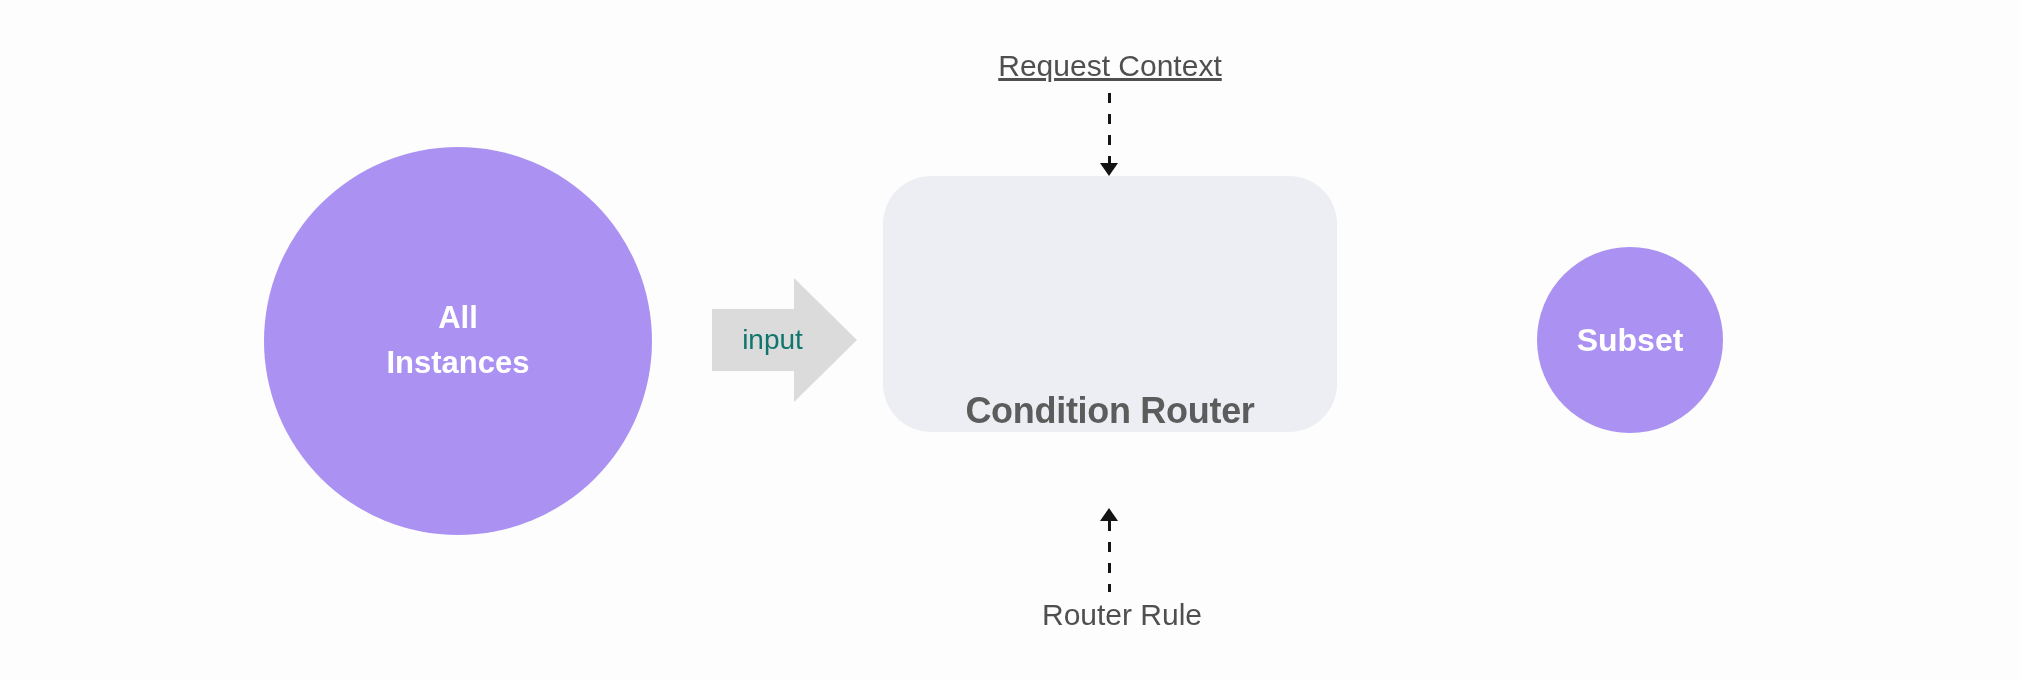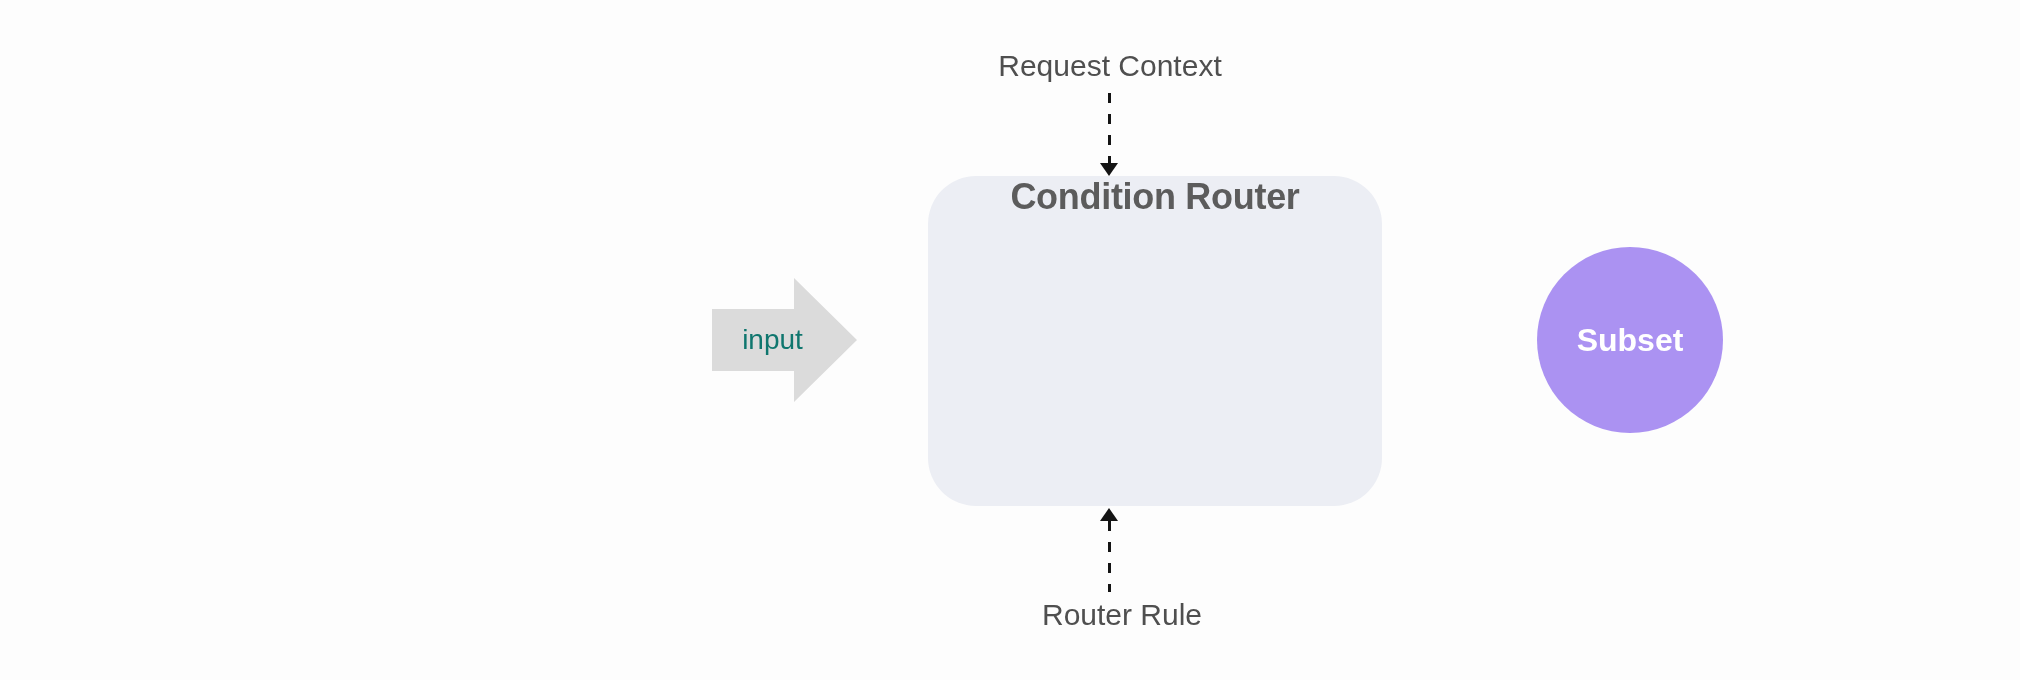--- a/index.html
+++ b/index.html
@@ -46,28 +46,28 @@
     top: 247px;
     width: 186px;
     height: 186px;
   }
   .node-subset .node-label {
     font-size: 32px;
     line-height: 1.2;
   }
   .node-condition-router {
     position: absolute;
-    left: 928px;
+    left: 883px;
     top: 176px;
     width: 454px;
-    height: 330px;
+    height: 256px;
     background: #eceef4;
     border-radius: 48px;
     display: flex;
-    align-items: flex-start;
+    align-items: flex-end;
     justify-content: center;
   }
   .node-condition-router .node-label {
     color: #5c5c5c;
     font-weight: bold;
     font-size: 36px;
     letter-spacing: -0.3px;
   }
 
   
@@ -127,28 +127,32 @@
   
   .annotation-label {
     position: absolute;
     left: 1110px;
     transform: translateX(-50%);
     color: #4f4f4f;
     font-size: 30px;
     line-height: 1;
     white-space: nowrap;
   }
-  .label-request-context { top: 51px; }
+  .label-request-context { top: 51px; text-decoration: underline; }
   .label-router-rule     { top: 600px; margin-left: 12px; }
 </style>
 </head>
 <body>
 
 <div class="canvas">
 
+  <div class="circle-node node-all-instances">
+    <span class="node-label">All
+Instances</span>
+  </div>
 
   <div class="block-arrow arrow-input">
     <div class="arrow-shape"></div>
     <span class="arrow-label">input</span>
   </div>
 
   <div class="node-condition-router">
     <span class="node-label">Condition Router</span>
   </div>
 

